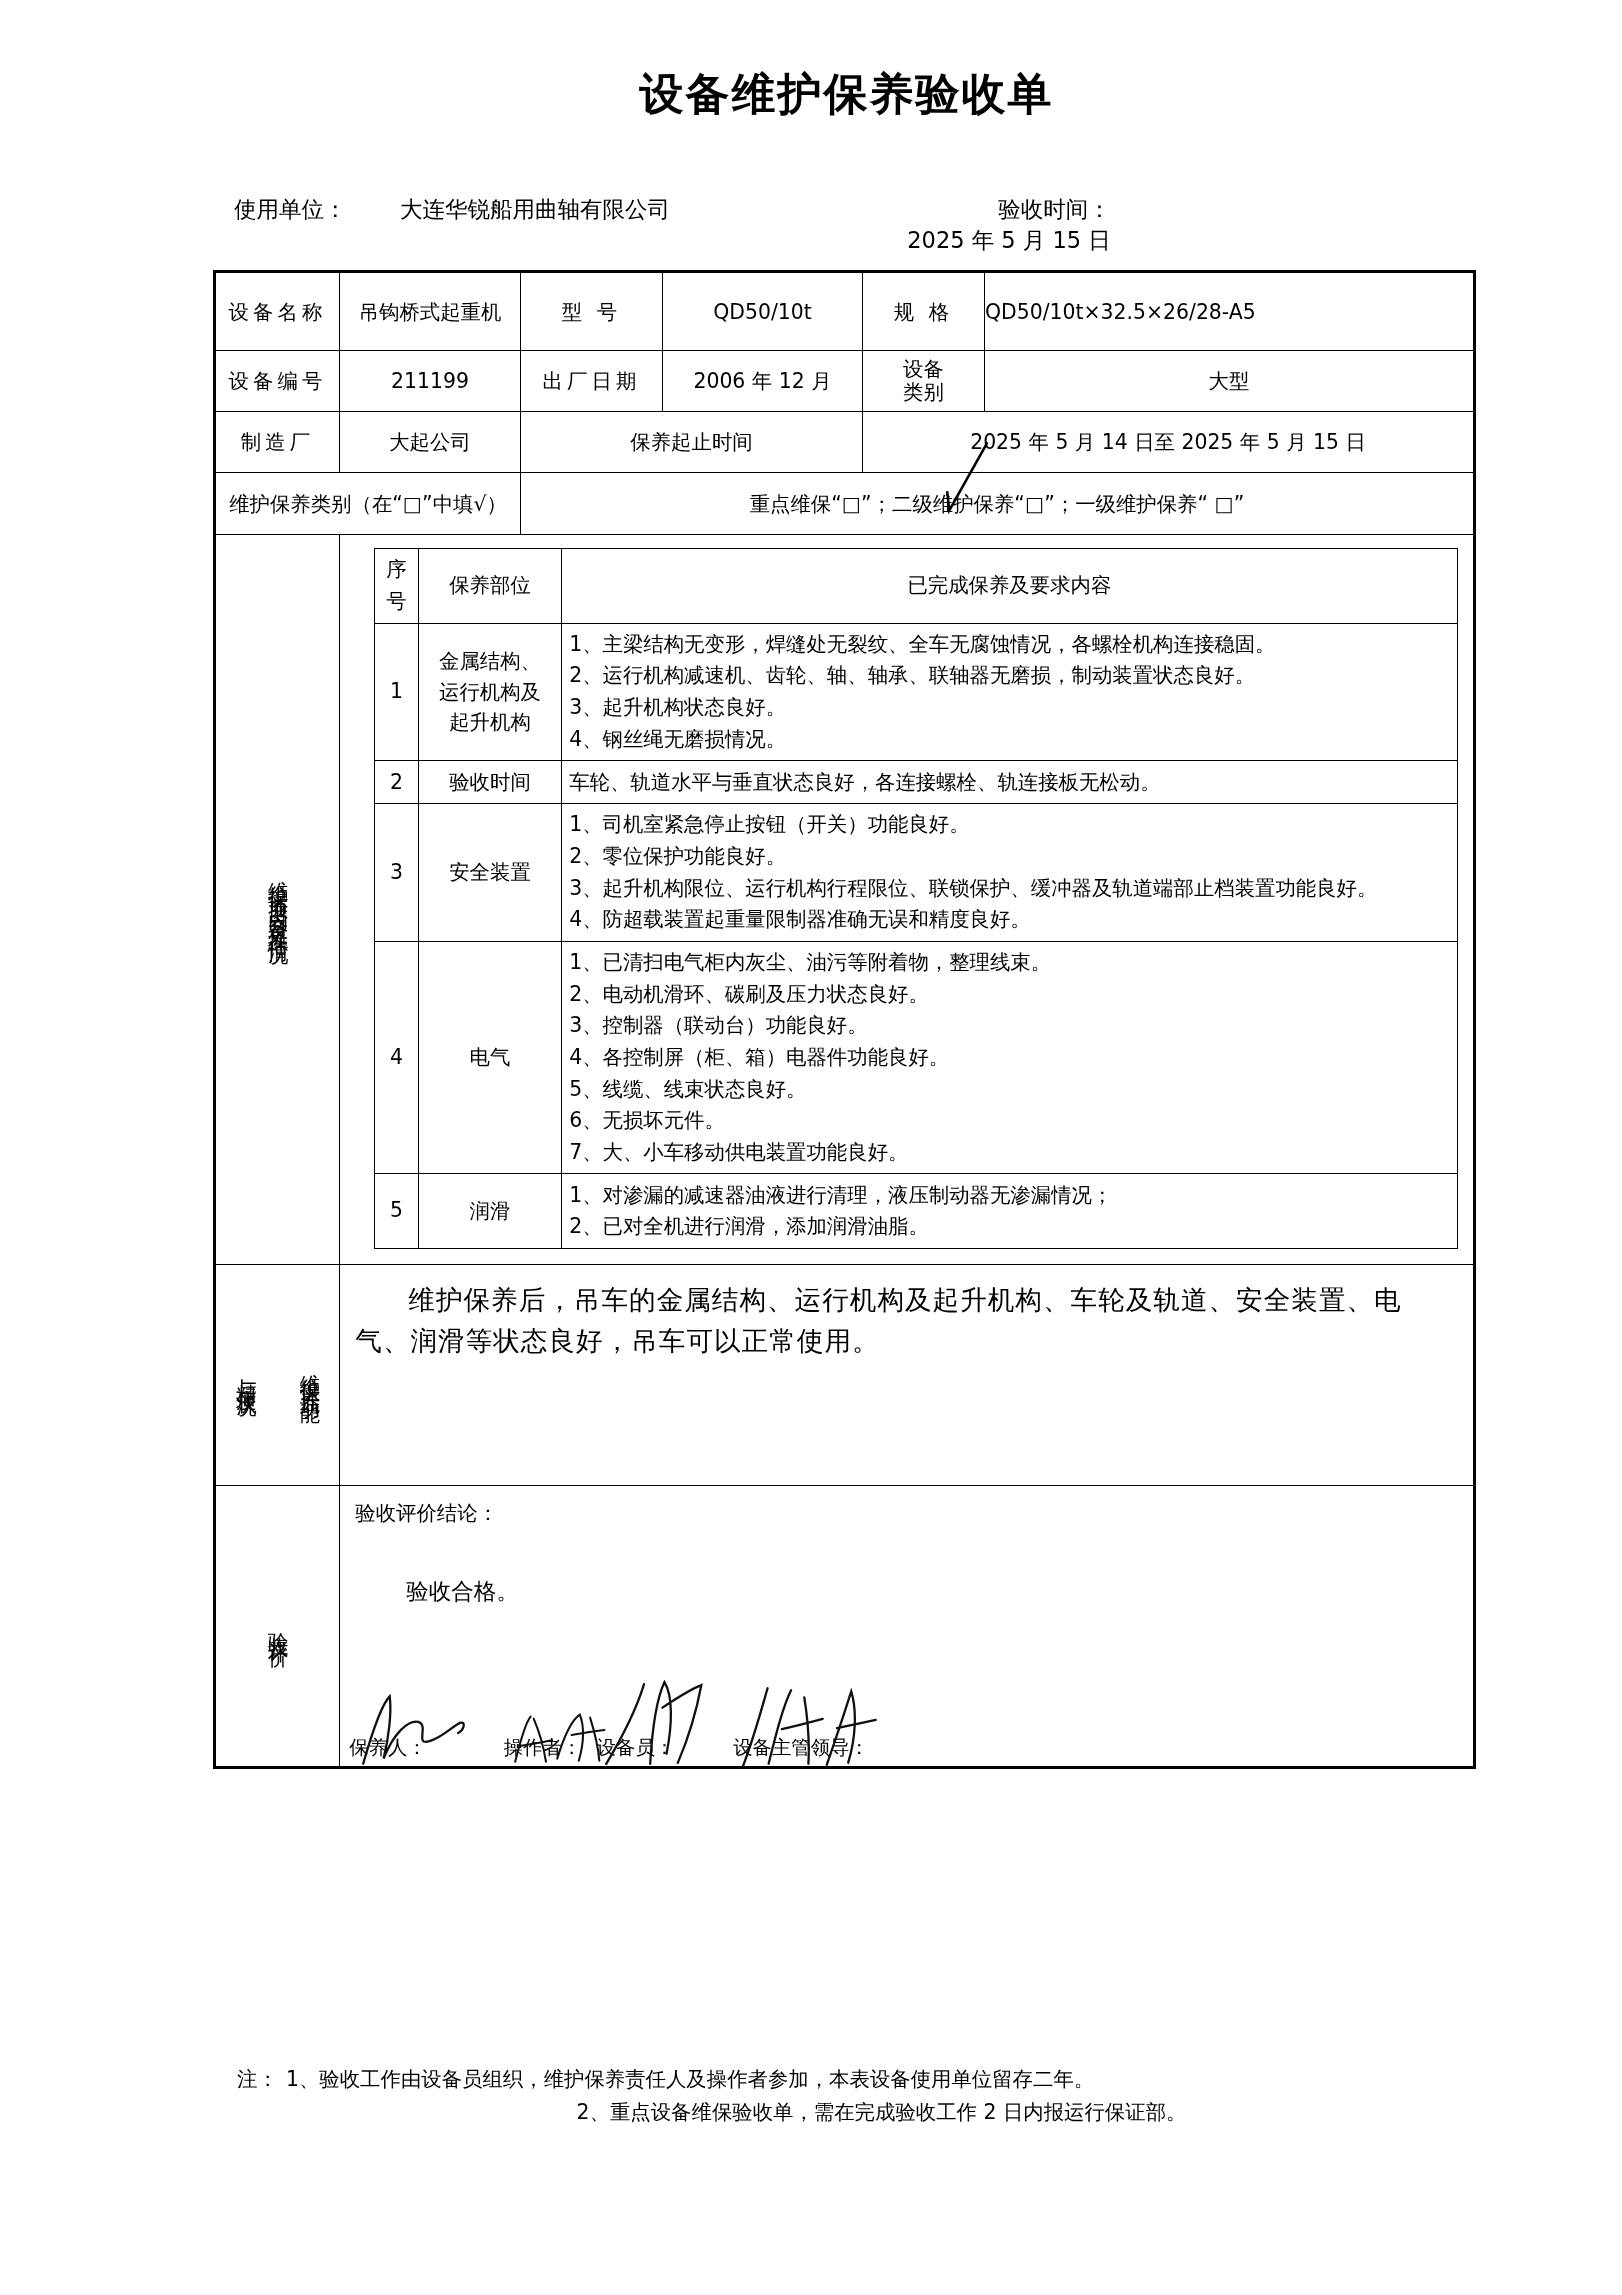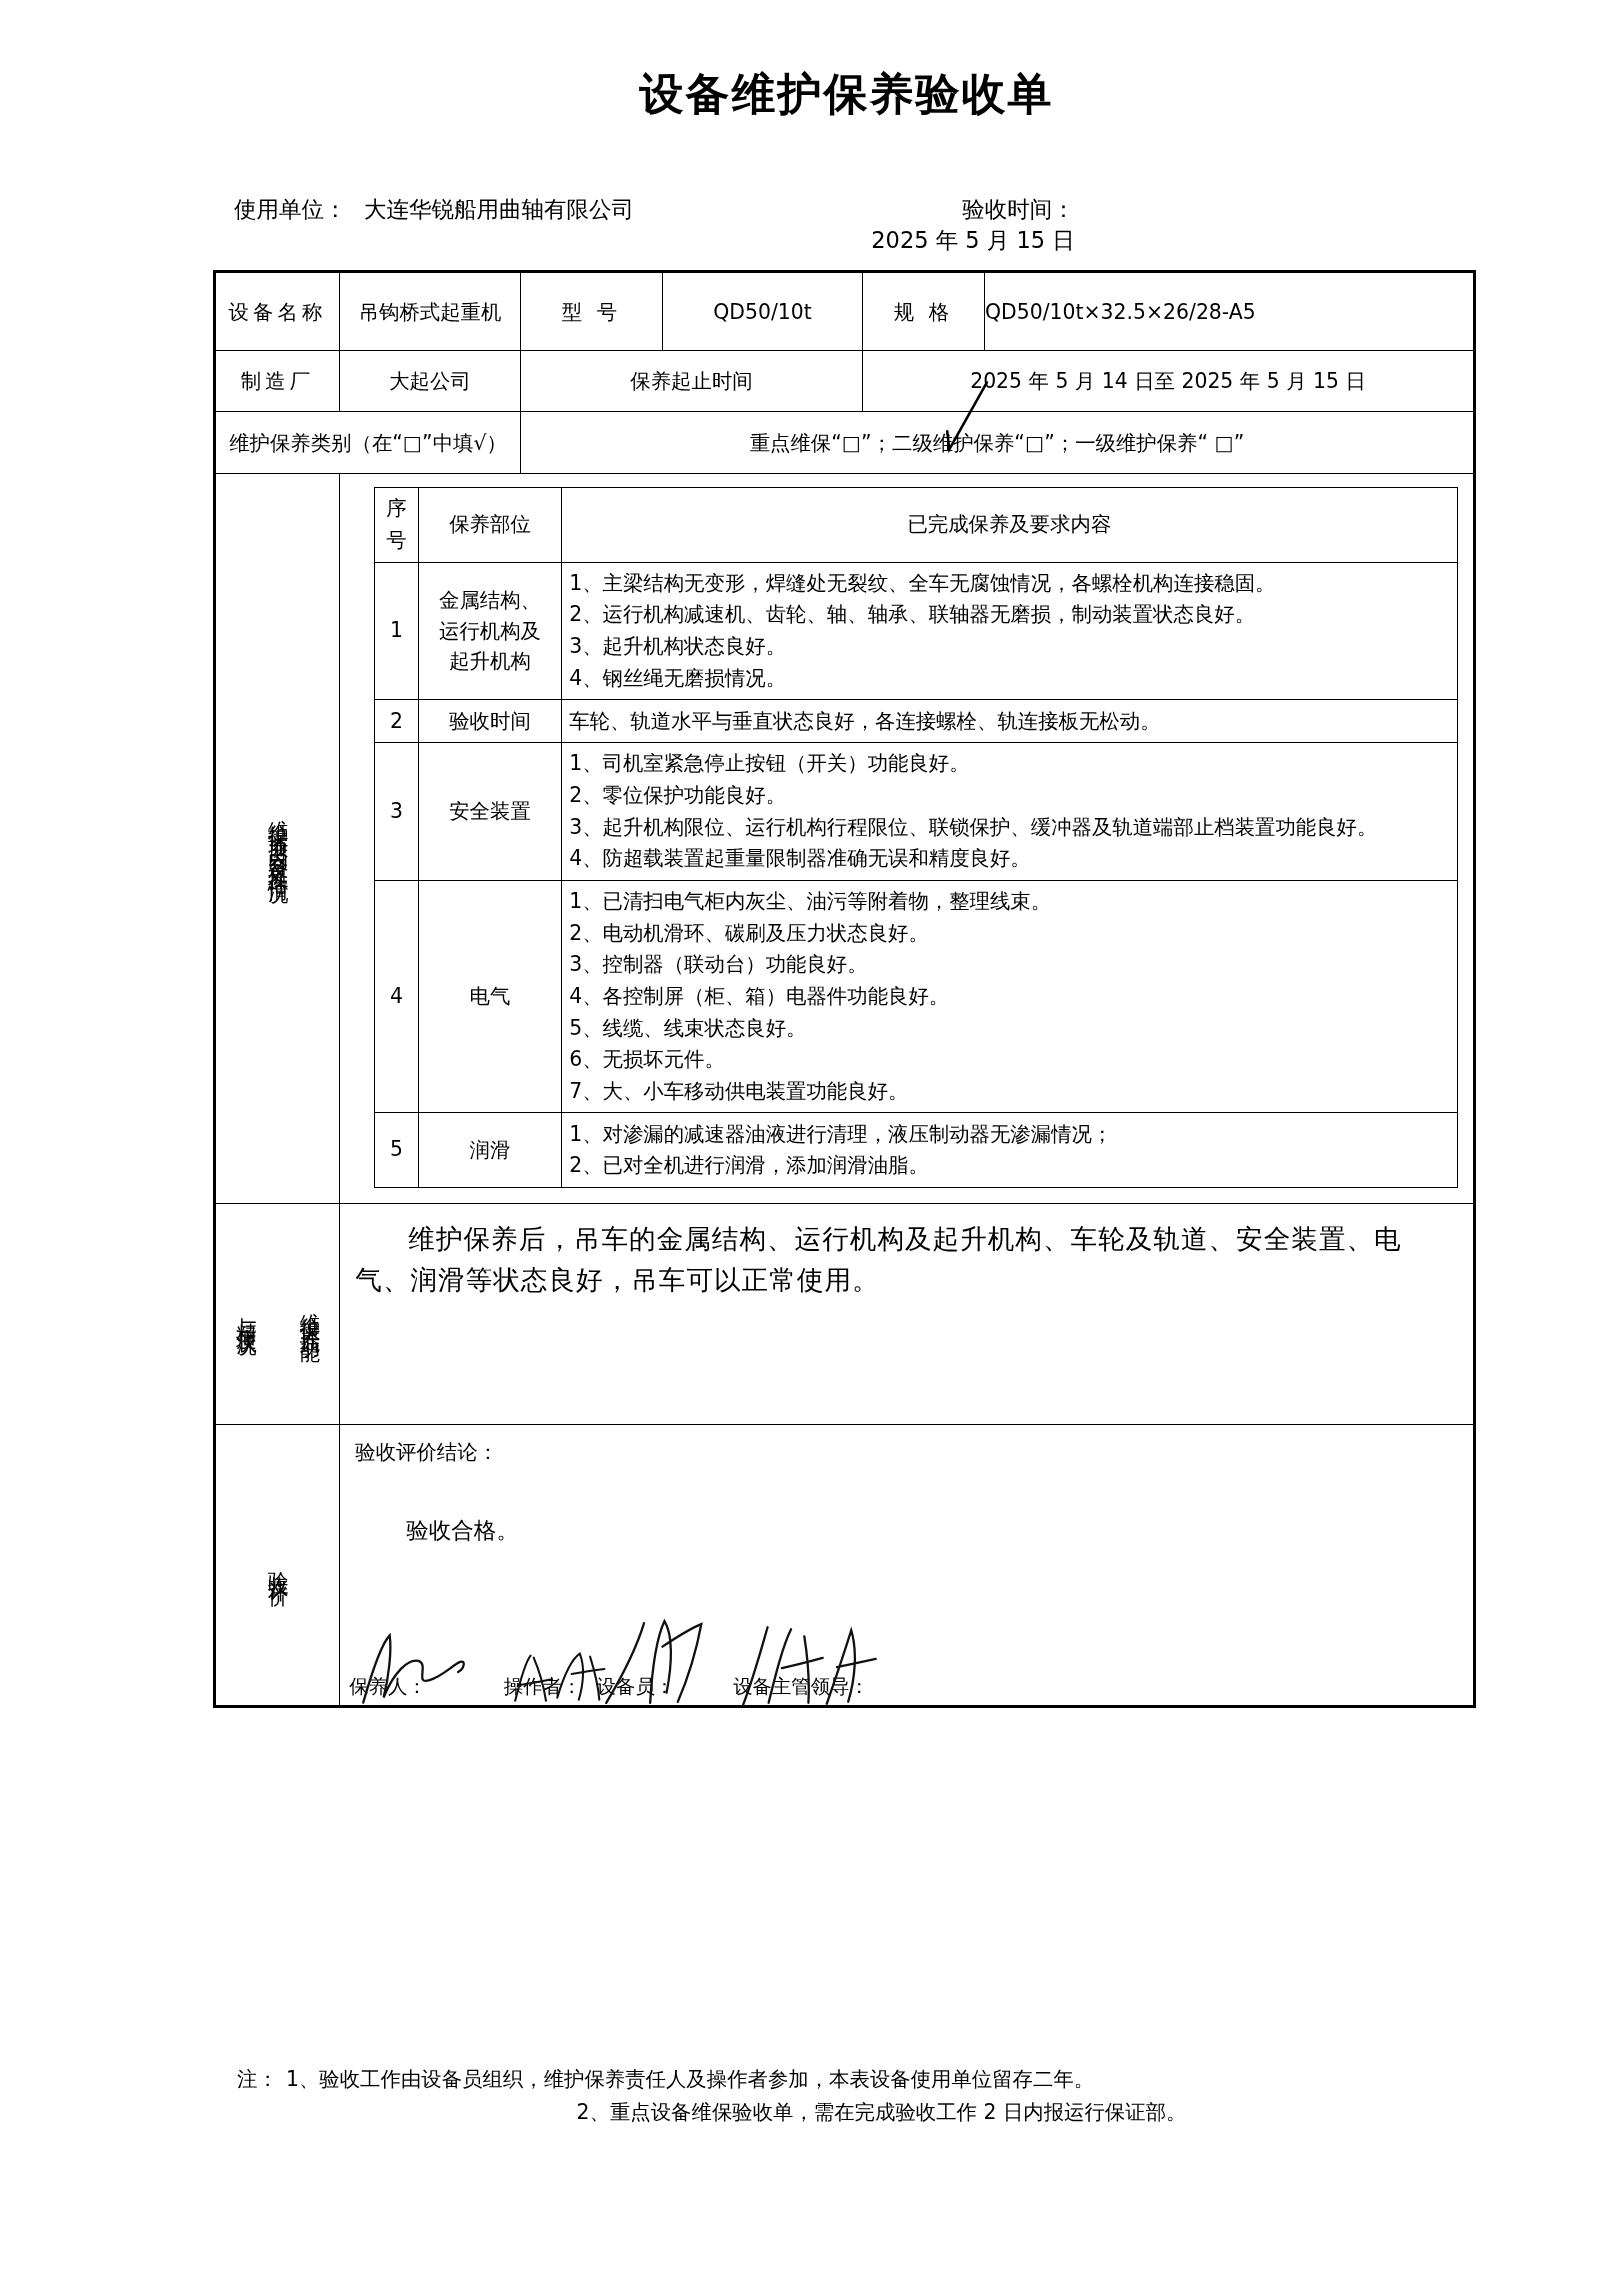--- a/index.html
+++ b/index.html
@@ -38,21 +38,21 @@
     position: absolute;
     top: 194px;
     left: 199px;
     width: 1226px;
     font-size: 22.5px;
     display: flex;
     align-items: baseline;
   }
   .hdr-label { white-space: nowrap; }
   .hdr-value { white-space: nowrap; margin-left: 17.4px; }
-  .hdr-left { display: flex; align-items: baseline; }
+  .hdr-left { display: flex; align-items: baseline; gap: 36px; }
   .hdr-right { display: flex; align-items: flex-end; margin-left: 220px; flex-direction: column; }
 
   
   .frame {
     position: absolute;
     left: 178px;
     top: 270px;
     width: 1263px;
     border: 2.6px solid #000;
     box-sizing: border-box;
@@ -211,20 +211,31 @@
       <tbody>
           <tr class="row-info-tall">
         <td class="c lbl">设备名称</td>
         <td class="c pad">吊钩桥式起重机</td>
         <td class="c lbl">型  号</td>
         <td class="c">QD50/10t</td>
         <td class="c lbl">规  格</td>
         <td class="pad">QD50/10t×32.5×26/28-A5</td>
       </tr>
 
+      <tr class="row-info">
+        <td class="c lbl">设备编号</td>
+        <td class="c">211199</td>
+        <td class="c lbl">出厂日期</td>
+        <td class="c">2006 年 12 月</td>
+        <td class="c" style="line-height:1.15">
+          <div>设备</div>
+          <div>类别</div>
+        </td>
+        <td class="c">大型</td>
+      </tr>
 
       <tr class="row-info">
         <td class="c lbl">制造厂</td>
         <td class="c">大起公司</td>
         <td class="c" colspan="2">保养起止时间</td>
         <td class="c" colspan="2">2025 年 5 月 14 日至 2025 年 5 月 15 日</td>
       </tr>
 
       <tr class="cat-row">
         <td class="c" colspan="2">维护保养类别（在“□”中填√）</td>

